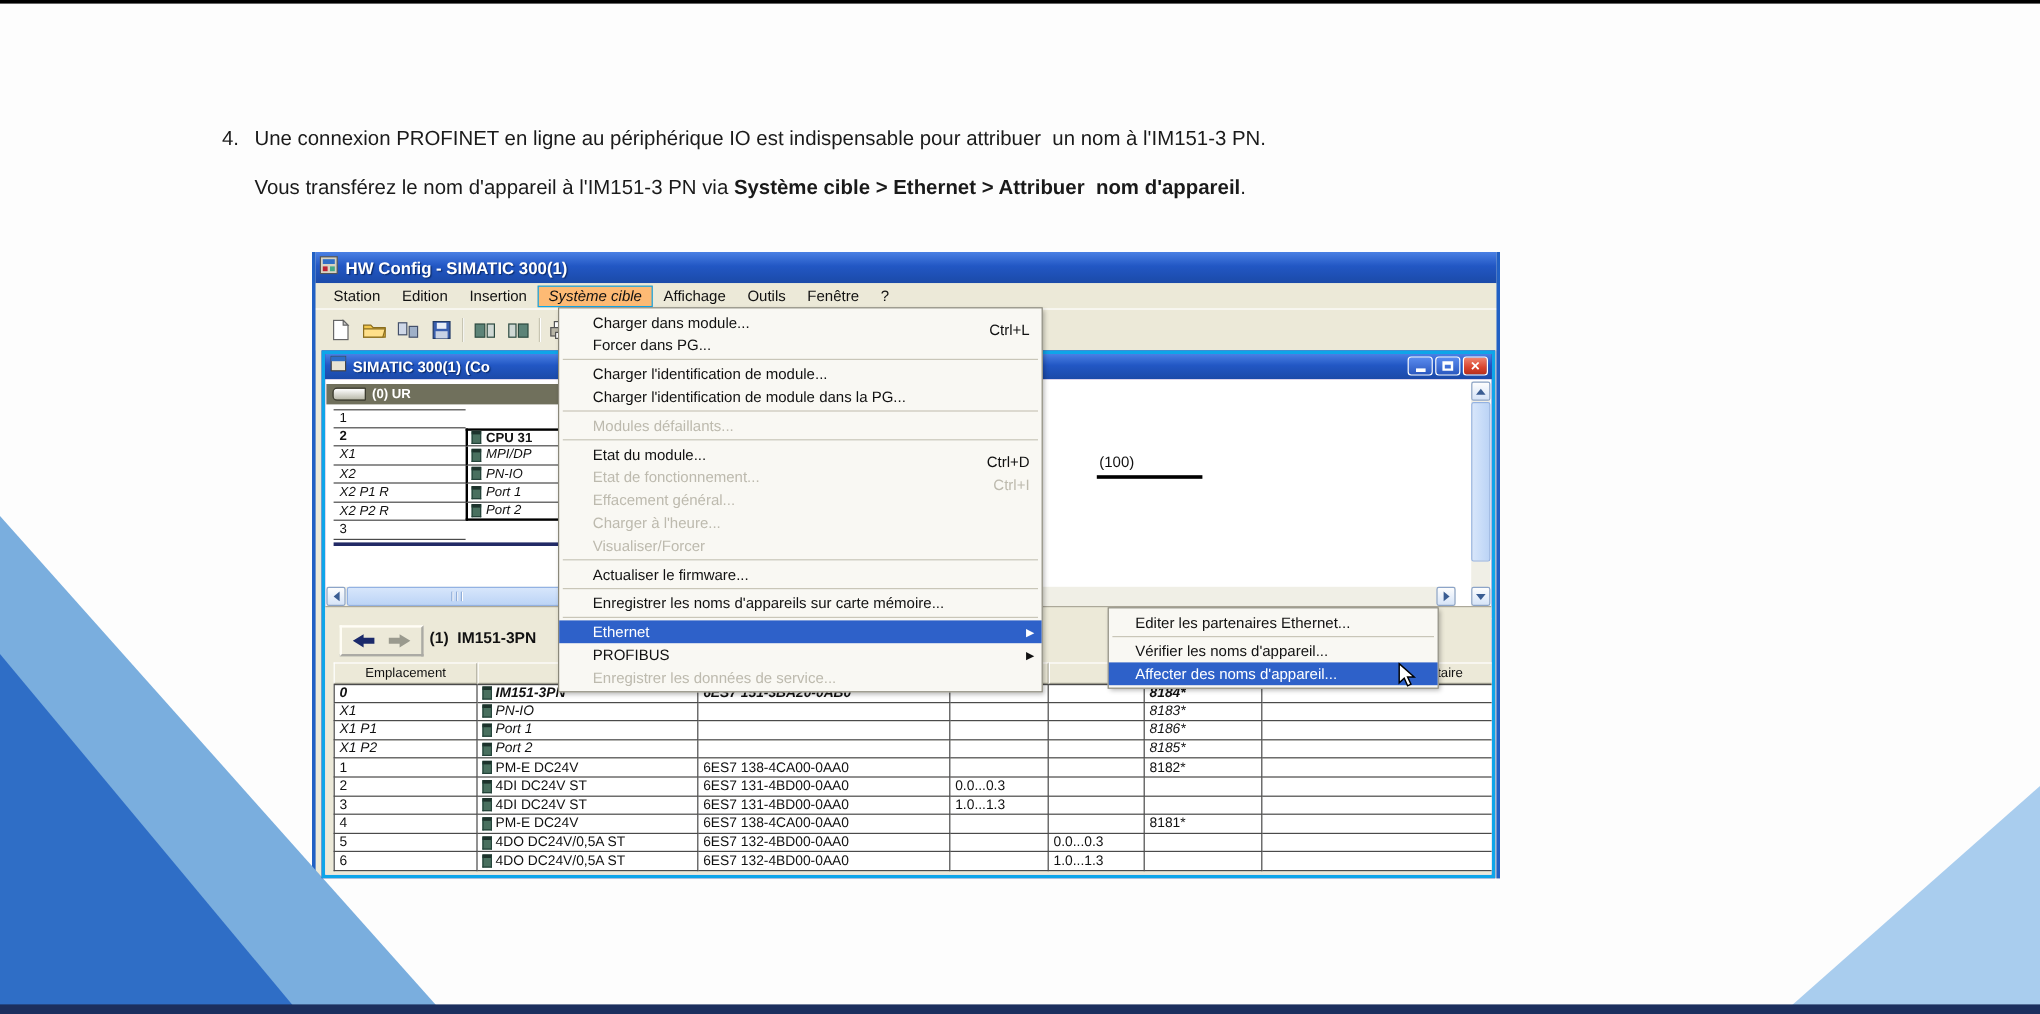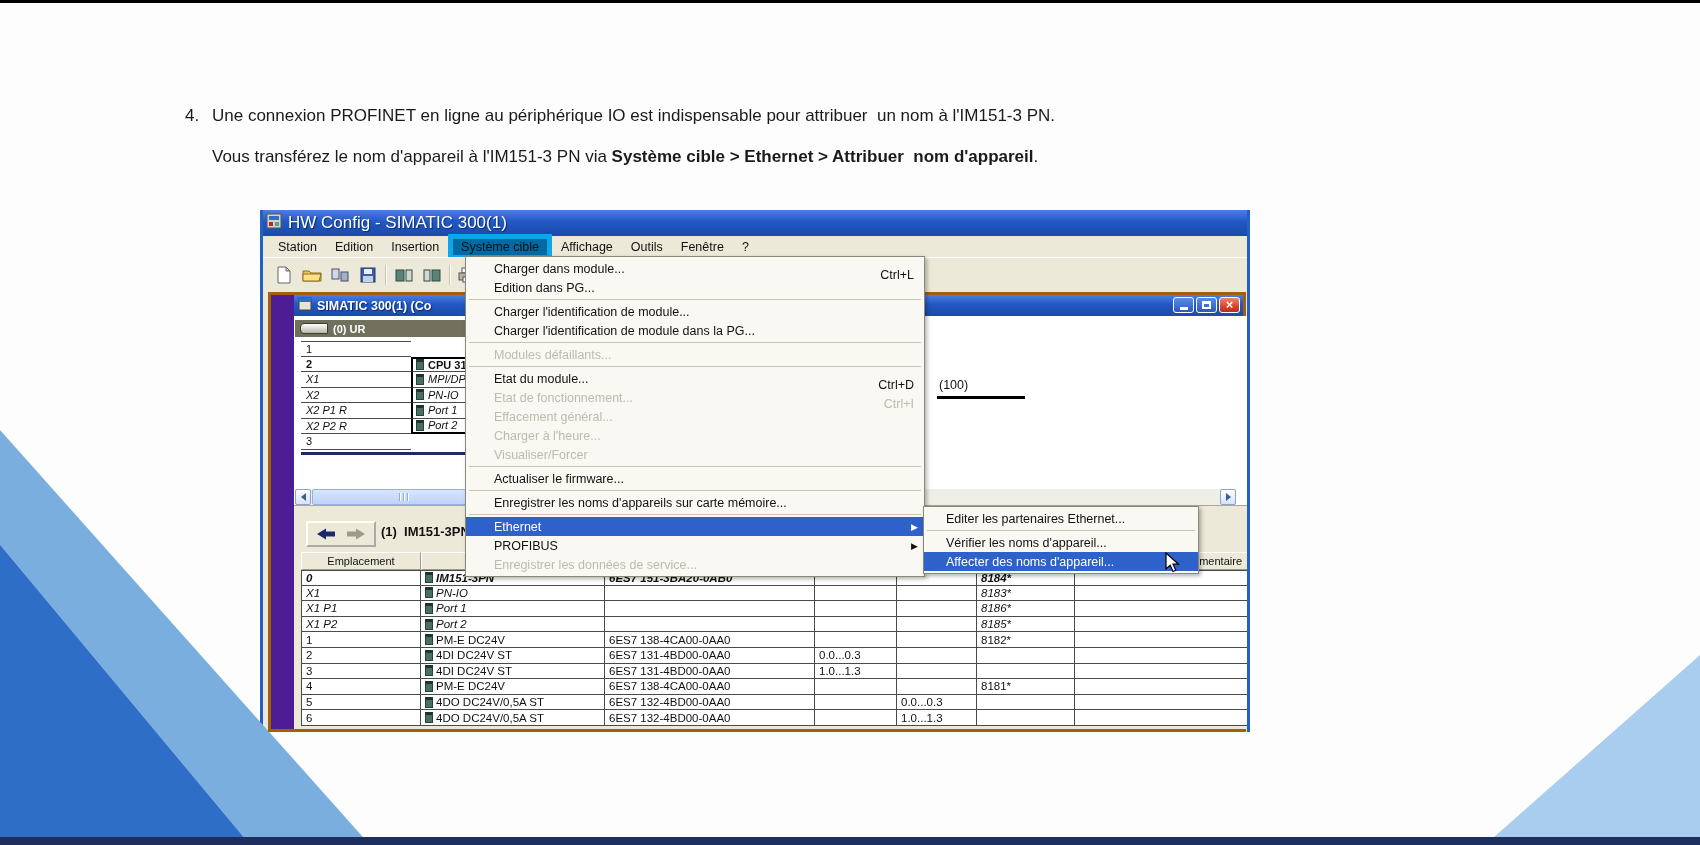--- a/index.html
+++ b/index.html
@@ -24,34 +24,34 @@
   .l2{left:212px;top:147px;}
   .l2 b{font-weight:bold;}
 
   
   .win{left:260px;top:210px;width:990px;height:522px;background:#ece9d8;
        border-left:3px solid #2160c4;border-right:3px solid #2160c4;box-sizing:border-box;
        overflow:hidden;}
   .wtitle{left:-3px;top:0;width:990px;height:26px;
           background:linear-gradient(#4a80e4,#2257c4 45%,#1b4aa8);
           display:flex;align-items:center;padding:0 6px;box-sizing:border-box;gap:6px;}
-  .wtitle .t{color:#fff;font-weight:normal;font-size:17px;text-shadow:1px 1px 1px #0a2a6a;white-space:pre;}
+  .wtitle .t{color:#fff;font-weight:bold;font-size:14px;text-shadow:1px 1px 1px #0a2a6a;white-space:pre;}
   .menubar{left:0;top:26px;width:984px;height:21px;background:#ece9d8;display:flex;
            align-items:center;font-size:12.5px;padding-left:6px;box-sizing:border-box;}
   .mb{padding:2px 9px;white-space:pre;}
-  .mb.sel{background:#0369a1;border:5px solid #0ea5e9;padding:1px 8px;}
+  .mb.sel{background:#fdba74;border:1px solid #0ea5e9;padding:1px 8px;font-style:italic;}
   .toolbar{left:0;top:47px;width:984px;height:35px;background:#ece9d8;
            border-top:1px solid #fff;display:flex;align-items:center;gap:6px;
            padding-left:10px;box-sizing:border-box;}
   .tbi{width:22px;height:22px;display:flex;align-items:center;justify-content:center;}
   .tbsep{width:1px;height:20px;background:#c8c5b2;border-right:1px solid #fff;}
 
   
-  .child{left:5px;top:82px;width:978px;height:440px;border:3px solid #a16207;
-         box-sizing:border-box;background:#4c1d95;z-index:5;padding-left:23px;}
+  .child{left:5px;top:82px;width:978px;height:440px;border:3px solid #0ea5e9;
+         box-sizing:border-box;background:#4c1d95;z-index:5;}
   .ctitle{height:21px;background:linear-gradient(#4a80e4,#2257c4 45%,#1b4aa8);
           display:flex;align-items:center;gap:5px;padding:0 4px;position:relative;}
   .ctitle .t{color:#fff;font-weight:bold;font-size:12.5px;text-shadow:1px 1px 1px #0a2a6a;white-space:pre;}
   .cbtns{position:absolute;right:3px;top:2px;display:flex;gap:2px;}
   .cb{width:21px;height:16px;border:1px solid #fff;border-radius:3px;box-sizing:border-box;
       display:flex;align-items:center;justify-content:center;}
   .cb.bmin,.cb.bmax{background:linear-gradient(#5a8bee,#2a58c0);}
   .cb.bclose{background:linear-gradient(#ef8571,#d9432c 60%,#b52f1d);}
   .glyph-min{width:8px;height:3px;background:#fff;margin-top:7px;}
   .glyph-max{width:9px;height:8px;border:2px solid #fff;border-top-width:3px;box-sizing:border-box;}
@@ -118,21 +118,21 @@
   .dr{display:flex;height:15.6px;box-sizing:border-box;background:#fff;}
   .dc{border-right:1px solid #4a4a4a;border-bottom:1px solid #4a4a4a;box-sizing:border-box;
       font-size:11.5px;display:flex;align-items:center;padding-left:4px;white-space:pre;
       overflow:hidden;gap:3px;}
   .dr:first-child .dc{border-top:1px solid #4a4a4a;}
   .dc.first{border-left:1px solid #4a4a4a;}
   .w-emp{width:120px;}.w-mod{width:184px;}.w-ref{width:210px;}.w-ea{width:82px;}
   .w-aa{width:80px;}.w-diag{width:98px;}.w-com{width:268px;}
 
   
-  .menu{left:202px;top:46px;width:460px;background:#f9f8f3;border:1px solid #8a887a;
+  .menu{left:202px;top:46px;width:404px;background:#f9f8f3;border:1px solid #8a887a;
         box-shadow:2px 2px 4px rgba(0,0,0,.3);padding:2px 0;z-index:30;box-sizing:border-box;}
   .mi{height:19px;display:flex;align-items:center;padding:0 10px 0 28px;font-size:12.5px;
       position:relative;white-space:pre;}
   .mi .sc{margin-left:auto;margin-top:12px;}
   .mi.dis{color:#bdbaae;}
   .mi.hl{background:#2e61c9;color:#fff;}
   .mi .arr{position:absolute;right:6px;font-size:9px;}
   .msep{border-top:1px solid #c9c6b8;margin:2px 3px;}
 
   
@@ -430,21 +430,21 @@
               <span class="dc w-diag"></span>
               <span class="dc w-com"></span>
             </div>
           </div>
         </div>
       </div>
     </div>
 
     <div class="abs menu">
       <div class="mi"><span>Charger dans module...</span><span class="sc">Ctrl+L</span></div>
-      <div class="mi"><span>Edition dans PG...</span></div>
+      <div class="mi"><span>Forcer dans PG...</span></div>
       <div class="msep"></div>
       <div class="mi"><span>Charger l'identification de module...</span></div>
       <div class="mi"><span>Charger l'identification de module dans la PG...</span></div>
       <div class="msep"></div>
       <div class="mi dis"><span>Modules défaillants...</span></div>
       <div class="msep"></div>
       <div class="mi"><span>Etat du module...</span><span class="sc">Ctrl+D</span></div>
       <div class="mi dis"><span>Etat de fonctionnement...</span><span class="sc">Ctrl+I</span></div>
       <div class="mi dis"><span>Effacement général...</span></div>
       <div class="mi dis"><span>Charger à l'heure...</span></div>

